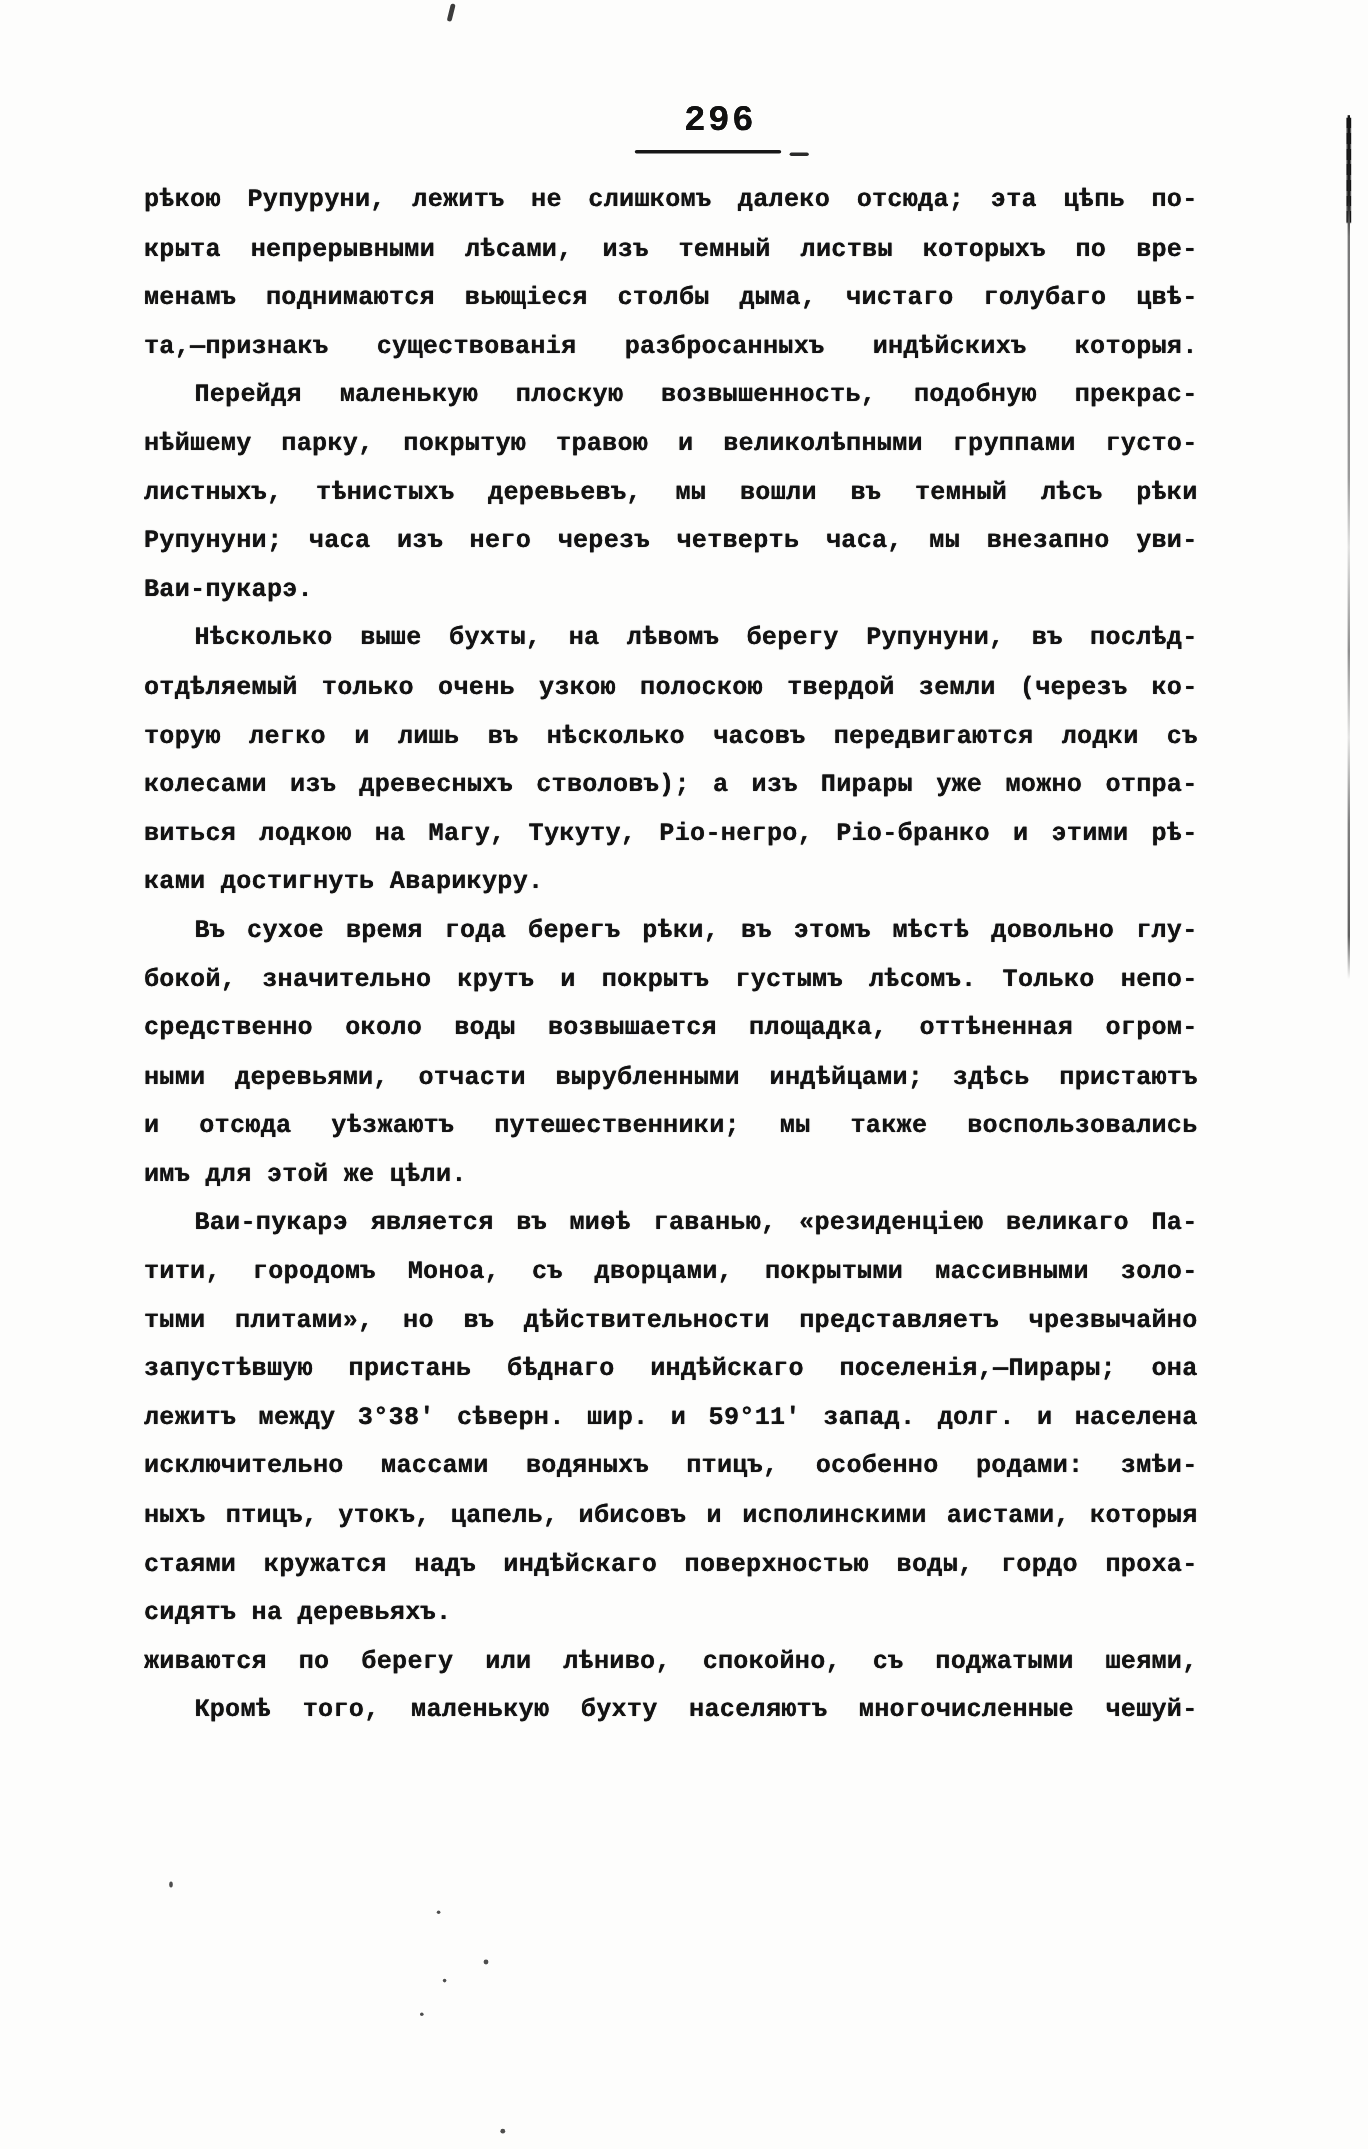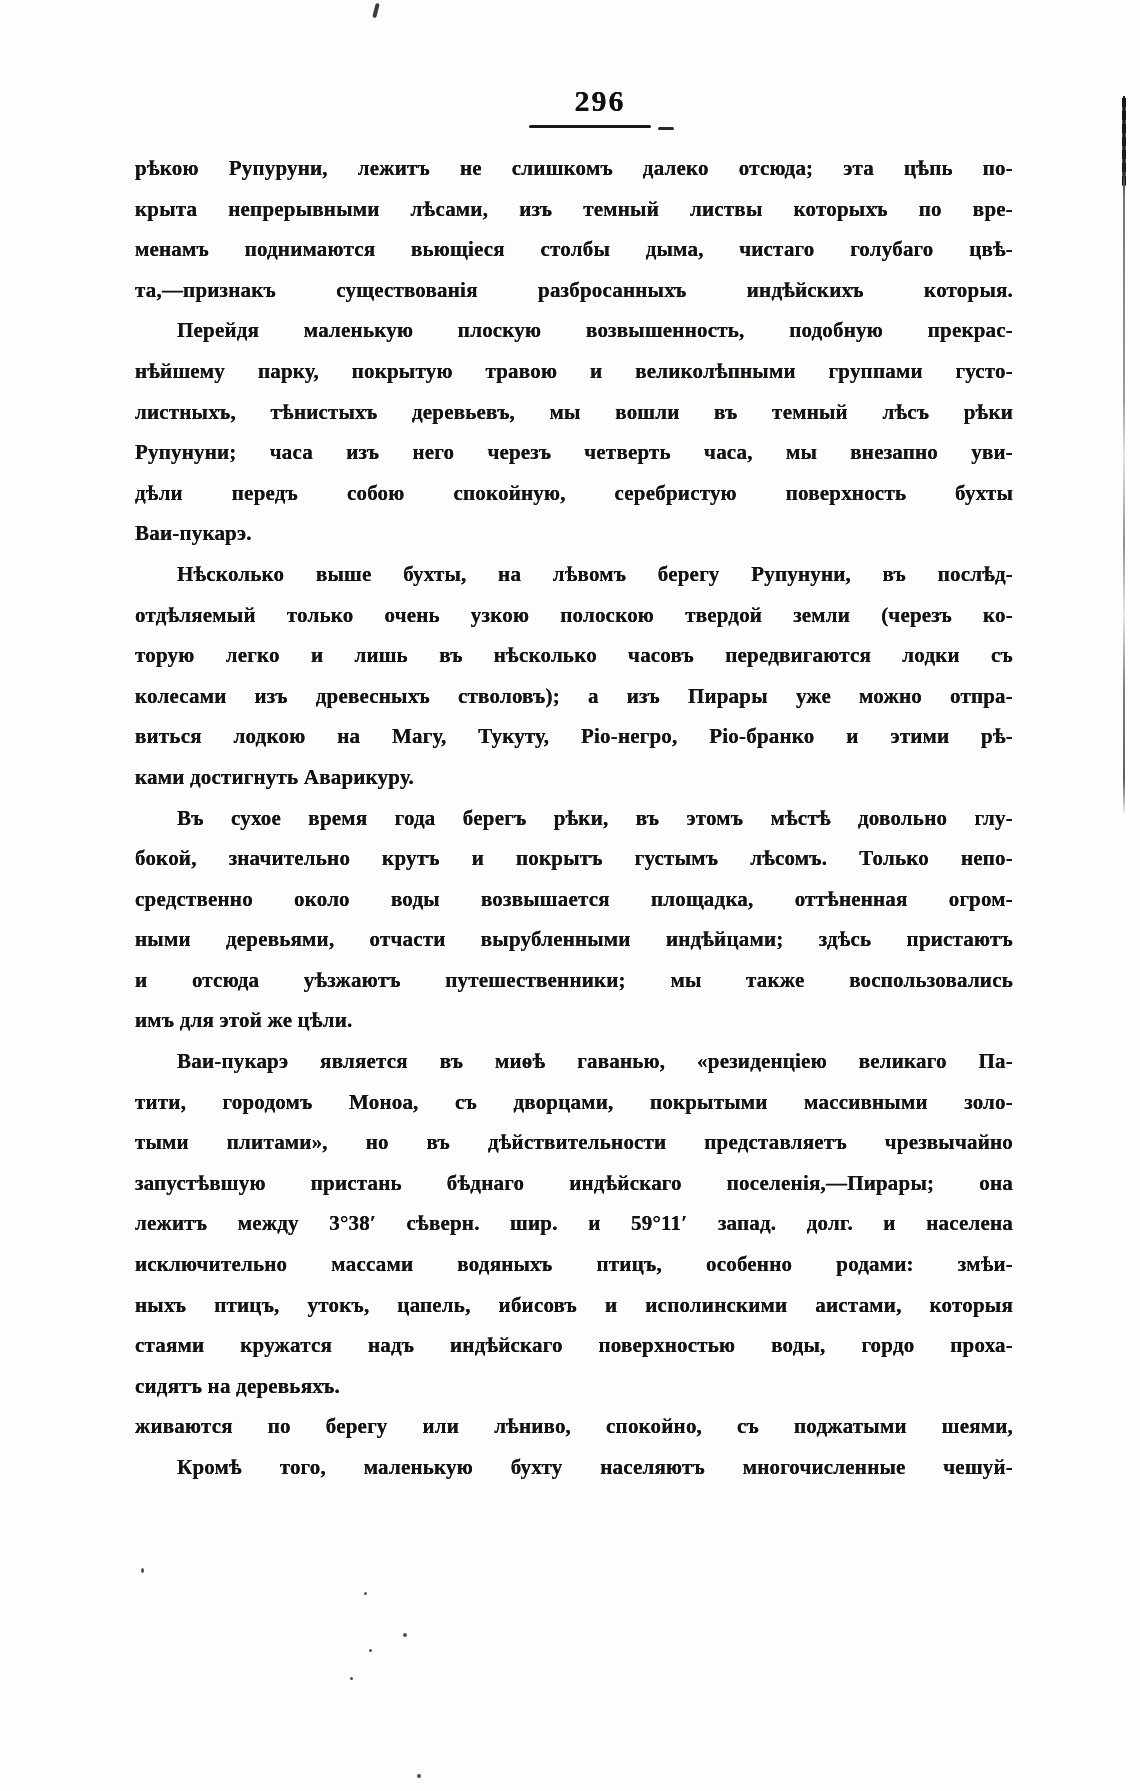--- a/index.html
+++ b/index.html
@@ -2,21 +2,21 @@
 <html><head>
 <meta charset="utf-8">
 <style>
   html, body { margin: 0; padding: 0; }
   .page {
     position: relative;
     width: 1140px;
     height: 1791px;
     background: #fdfdfc;
     overflow: hidden;
-    font-family: Liberation Serif, serif;
+    font-family: Liberation Mono, monospace;
     color: #131313;
   }
   
   .folio {
     position: absolute;
     top: 84px;
     left: 540px;
     width: 120px;
     text-align: center;
     font-size: 30px;
@@ -40,21 +40,21 @@
     left: 658px;
     width: 16px;
     height: 3px;
     background: #2a2a2a;
     border-radius: 2px;
   }
   
   .text-block {
     position: absolute;
     top: 148px;
-    left: 135px;
+    left: 120px;
     width: 878px;
   }
   .paragraph { margin: 0; padding: 0; }
   .line {
     height: 40.6px;
     line-height: 40.6px;
     font-size: 21px;
     font-weight: 700;
     text-align: justify;
     text-align-last: justify;
@@ -133,21 +133,20 @@
         <div class="line">рѣкою Рупуруни, лежитъ не слишкомъ далеко отсюда; эта цѣпь по-</div>
         <div class="line">крыта непрерывными лѣсами, изъ темный листвы которыхъ по вре-</div>
         <div class="line">менамъ поднимаются вьющіеся столбы дыма, чистаго голубаго цвѣ-</div>
         <div class="line">та,—признакъ существованія разбросанныхъ индѣйскихъ которыя.</div>
       </div>
       <div class="paragraph indent">
         <div class="line">Перейдя маленькую плоскую возвышенность, подобную прекрас-</div>
         <div class="line">нѣйшему парку, покрытую травою и великолѣпными группами густо-</div>
         <div class="line">листныхъ, тѣнистыхъ деревьевъ, мы вошли въ темный лѣсъ рѣки</div>
         <div class="line">Рупунуни; часа изъ него черезъ четверть часа, мы внезапно уви-</div>
-        <div class="line">дѣли передъ собою спокойную, серебристую поверхность бухты</div>
         <div class="line last-left">Ваи-пукарэ.</div>
       </div>
       <div class="paragraph indent">
         <div class="line">Нѣсколько выше бухты, на лѣвомъ берегу Рупунуни, въ послѣд-</div>
         <div class="line">отдѣляемый только очень узкою полоскою твердой земли (черезъ ко-</div>
         <div class="line">торую легко и лишь въ нѣсколько часовъ передвигаются лодки съ</div>
         <div class="line">колесами изъ древесныхъ стволовъ); а изъ Пирары уже можно отпра-</div>
         <div class="line">виться лодкою на Магу, Тукуту, Ріо-негро, Ріо-бранко и этими рѣ-</div>
         <div class="line last-left">ками достигнуть Аварикуру.</div>
       </div>

